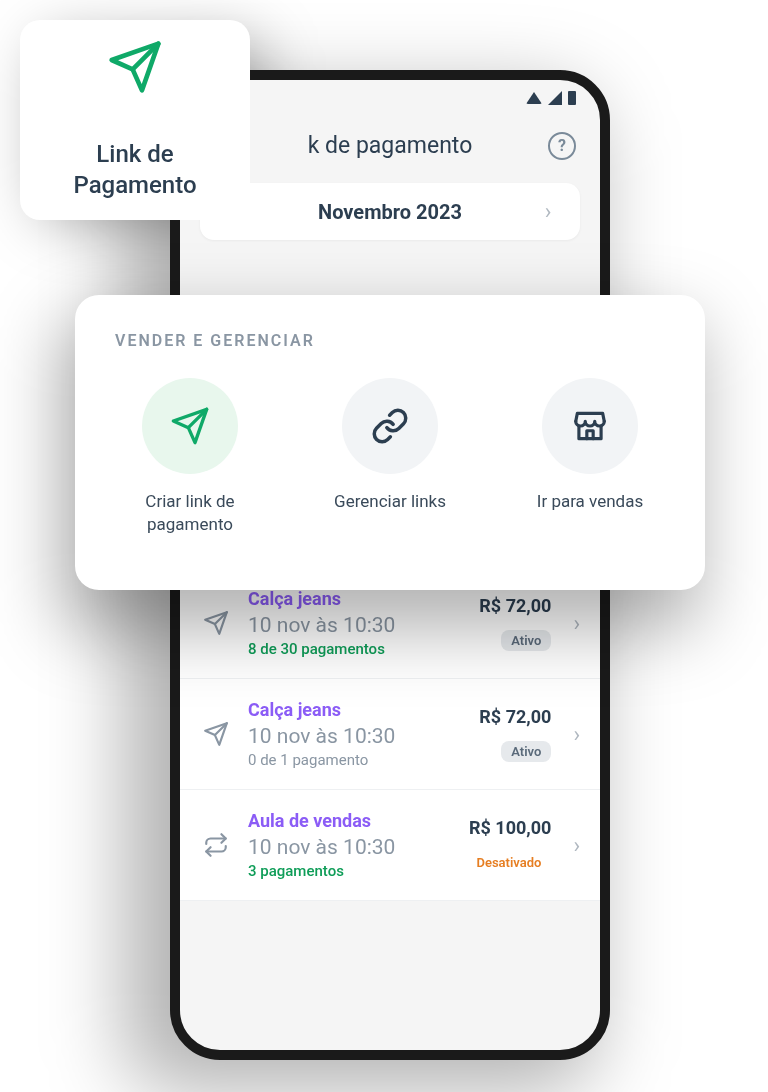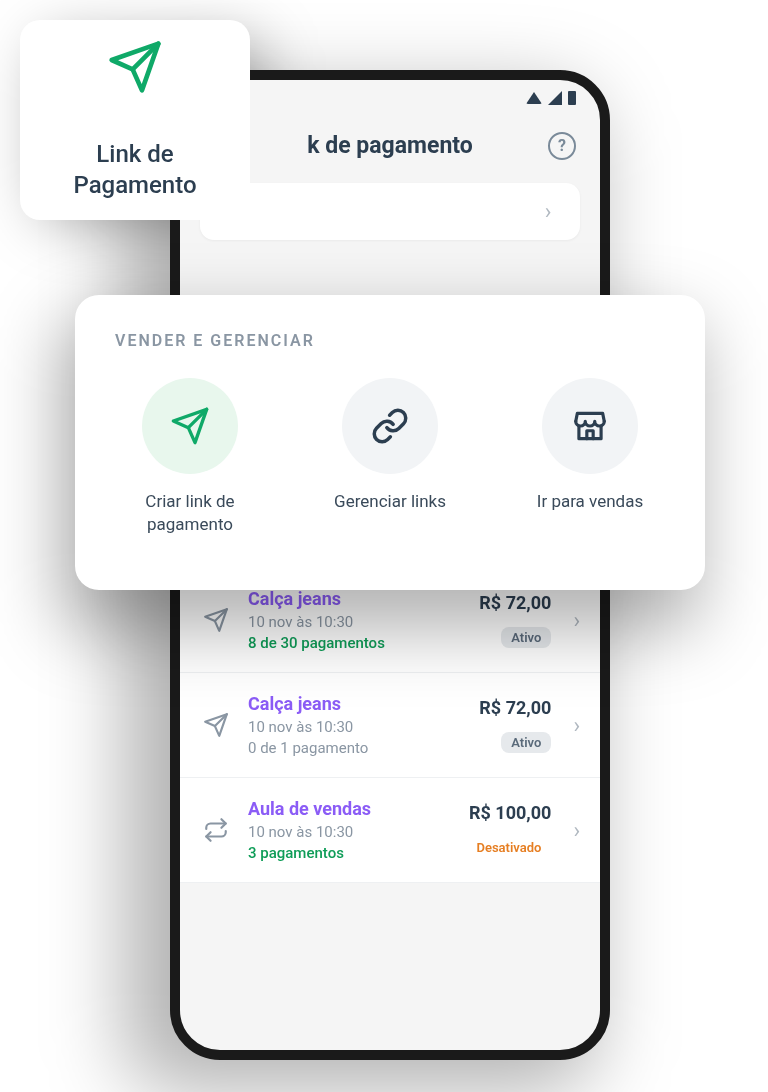--- a/index.html
+++ b/index.html
@@ -105,21 +105,21 @@
     }
     .app-header {
       display: flex;
       justify-content: center;
       align-items: center;
       padding: 16px 24px;
       position: relative;
     }
     .app-header h1 {
       font-size: 23px;
-      font-weight: 700;
+      font-weight: 400;
       color: #2c3e50;
     }
     .help-icon {
       position: absolute;
       right: 24px;
       width: 28px;
       height: 28px;
       border: 2px solid #7a8a99;
       border-radius: 50%;
       display: flex;
@@ -234,21 +234,21 @@
     .list-body {
       flex: 1;
     }
     .list-title {
       font-size: 18px;
       font-weight: 700;
       color: #8b5cf6;
       margin-bottom: 4px;
     }
     .list-date {
-      font-size: 15px;
+      font-size: 21px;
       color: #8a96a3;
       margin-bottom: 3px;
     }
     .list-payments {
       font-size: 15px;
     }
     .list-payments.green {
       color: #0f9d58;
       font-weight: 500;
     }
@@ -308,20 +308,21 @@
     <div class="battery-icon"></div>
   </div>
 
   <div class="app-header">
     <h1>k de pagamento</h1>
     <div class="help-icon">?</div>
   </div>
 
   <div class="month-selector">
     <div class="chev">‹</div>
+    <div class="month">Novembro 2023</div>
     <div class="chev">›</div>
   </div>
 
   <div class="list-section">
     <div class="list-item">
       <div class="list-icon">
         <svg width="26" height="26" viewBox="0 0 24 24" fill="none" stroke="#8a96a3" stroke-width="2" stroke-linecap="round" stroke-linejoin="round">
           <path d="M22 2L11 13"></path>
             <path d="M22 2L15 22L11 13L2 9L22 2Z"></path>
         </svg>

